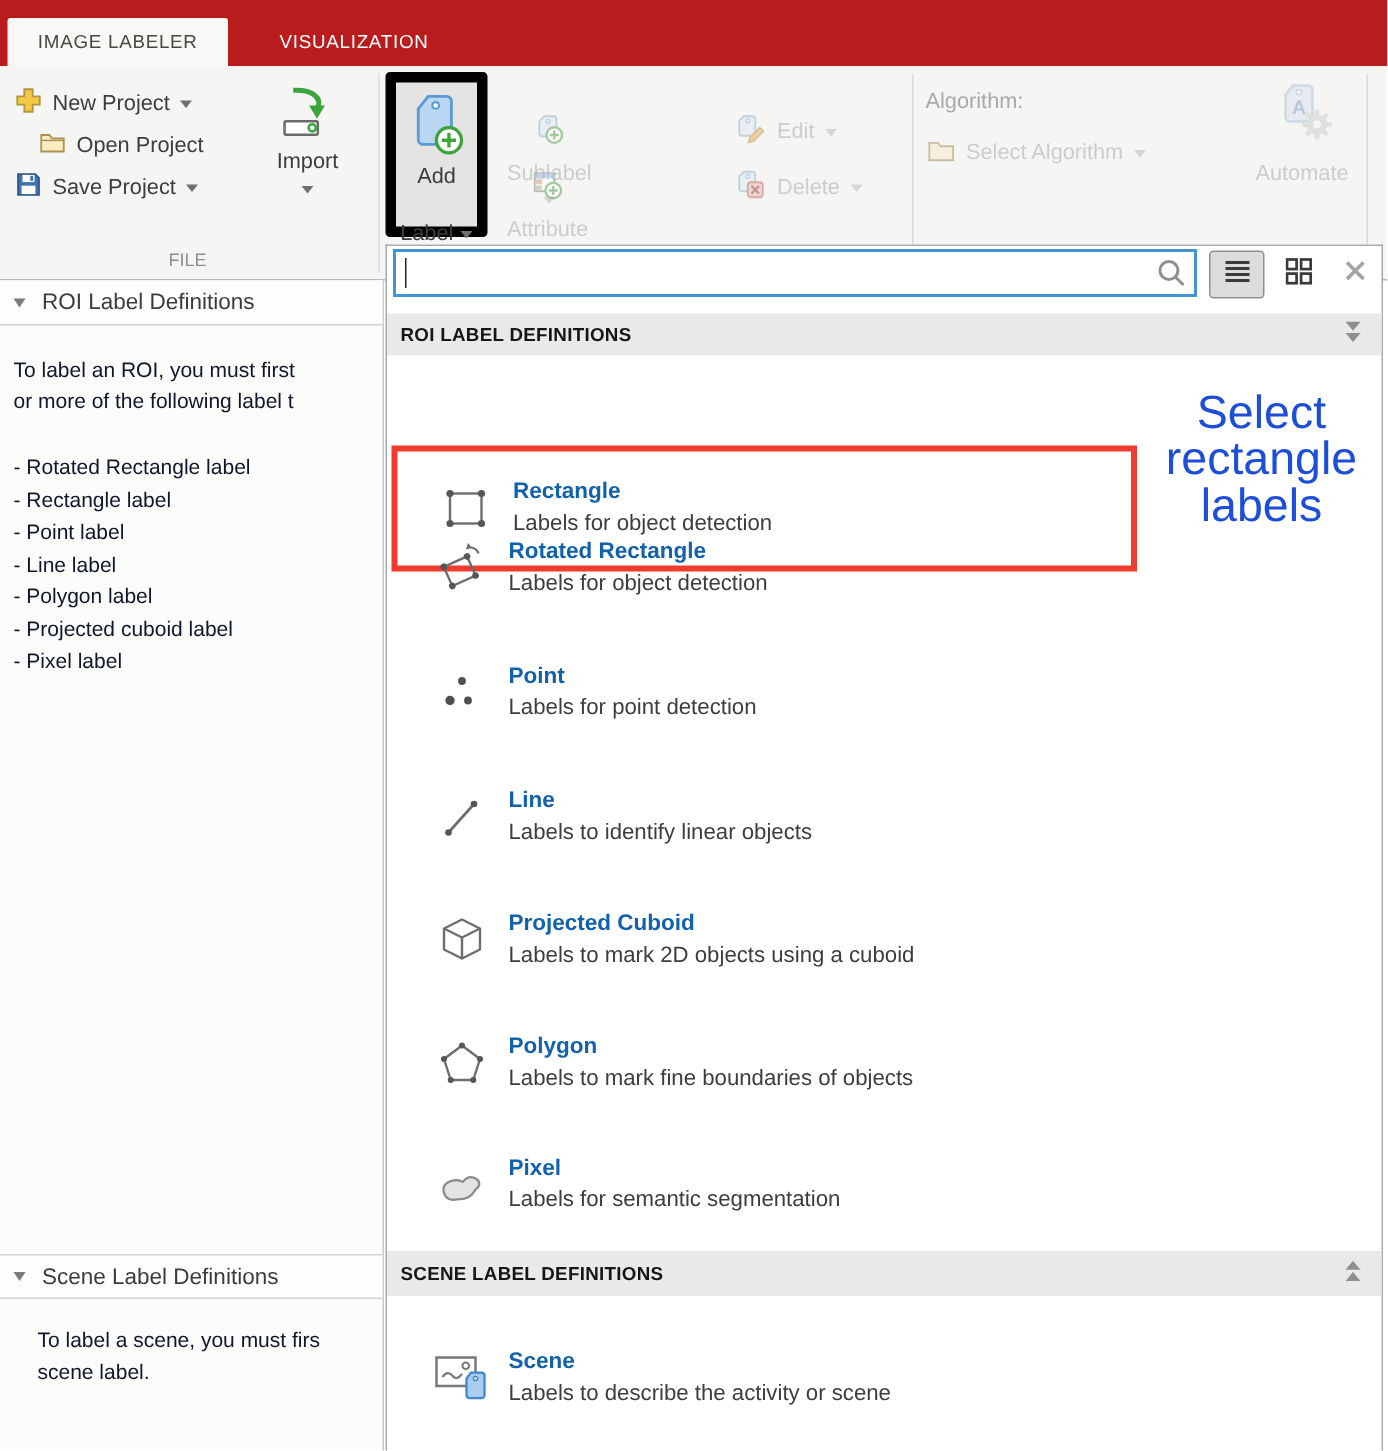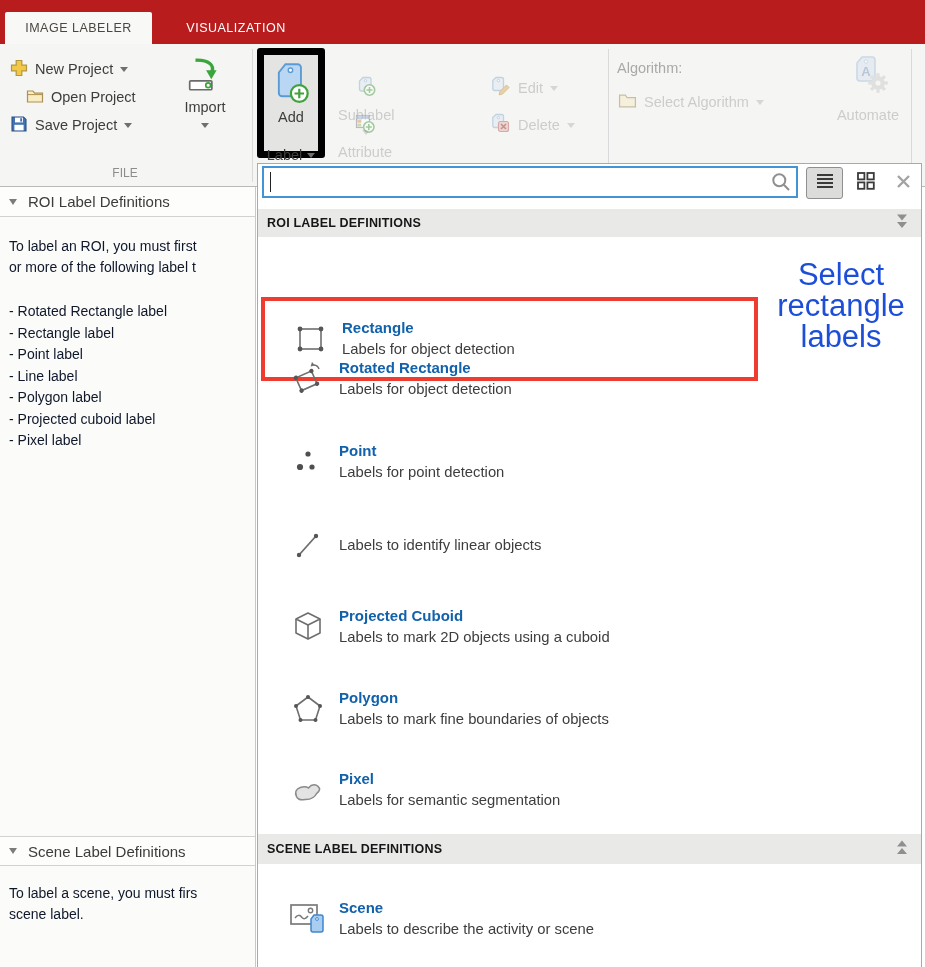--- a/index.html
+++ b/index.html
@@ -46,21 +46,21 @@
                   border-bottom:1px solid #d2d2d2; display:flex; align-items:center;
                   padding-left:9px; gap:11px; font-size:15px; color:#3c3c3c; }
   .ph-roi { top:0; }
   .ph-scene { top:649px; border-top:1px solid #d2d2d2; }
   .tri-down { width:0; height:0; border-left:4.5px solid transparent; border-right:4.5px solid transparent;
               border-top:6px solid #7c7c7c; }
   .lp-text { position:absolute; left:9px; font-size:14px; line-height:21px; color:#0f172a;
              white-space:nowrap; overflow:hidden; width:246px; }
   .lp-intro { top:49px; }
   .lp-list { top:114px; line-height:21.5px; }
-  .lp-scene-text { top:696px; }
+  .lp-scene-text { top:696px;margin-left:16px; }
 
   
   .gallery { position:absolute; left:257px; top:163px; width:665px; height:805px;
              background:#fff; border:1px solid #a9a9a9; border-bottom:none; }
   .search-wrap { position:absolute; left:4px; top:2px; width:536px; height:32px; }
   .search-input { width:100%; height:100%; border:2px solid #4294d4; background:#fff;
                   font-family:"Liberation Sans",sans-serif; font-size:14px; padding:0 30px 0 8px; outline:none; }
   .caret-bar { position:absolute; left:8px; top:6px; width:1px; height:20px; background:#222; }
   .mag { position:absolute; right:7px; top:6px; }
   .viewbtn { position:absolute; top:3px; height:32px; display:flex; align-items:center; justify-content:center; cursor:pointer; }
@@ -410,20 +410,21 @@
     <div class="g-ic">
       <svg width="32" height="32" viewBox="0 0 32 32">
         <path d="M7 26 L24 7" stroke="#6e6e6e" stroke-width="1.8"></path>
         <g fill="#565656">
             <circle cx="7" cy="26" r="2.2"></circle>
             <circle cx="24" cy="7" r="2.2"></circle>
           </g>
       </svg>
     </div>
     <div class="g-tx">
+      <div class="g-title">Line</div>
       <div class="g-desc">Labels to identify linear objects</div>
     </div>
   </div>
 
   <div class="g-row r5">
     <div class="g-ic">
       <svg width="36" height="36" viewBox="0 0 36 36">
         <g fill="none" stroke="#6e6e6e" stroke-width="1.6" stroke-linejoin="round">
           <path d="M18 4 L30 10 L18 16 L6 10 Z"></path>
           <path d="M6 10 V24 L18 30 V16"></path>

